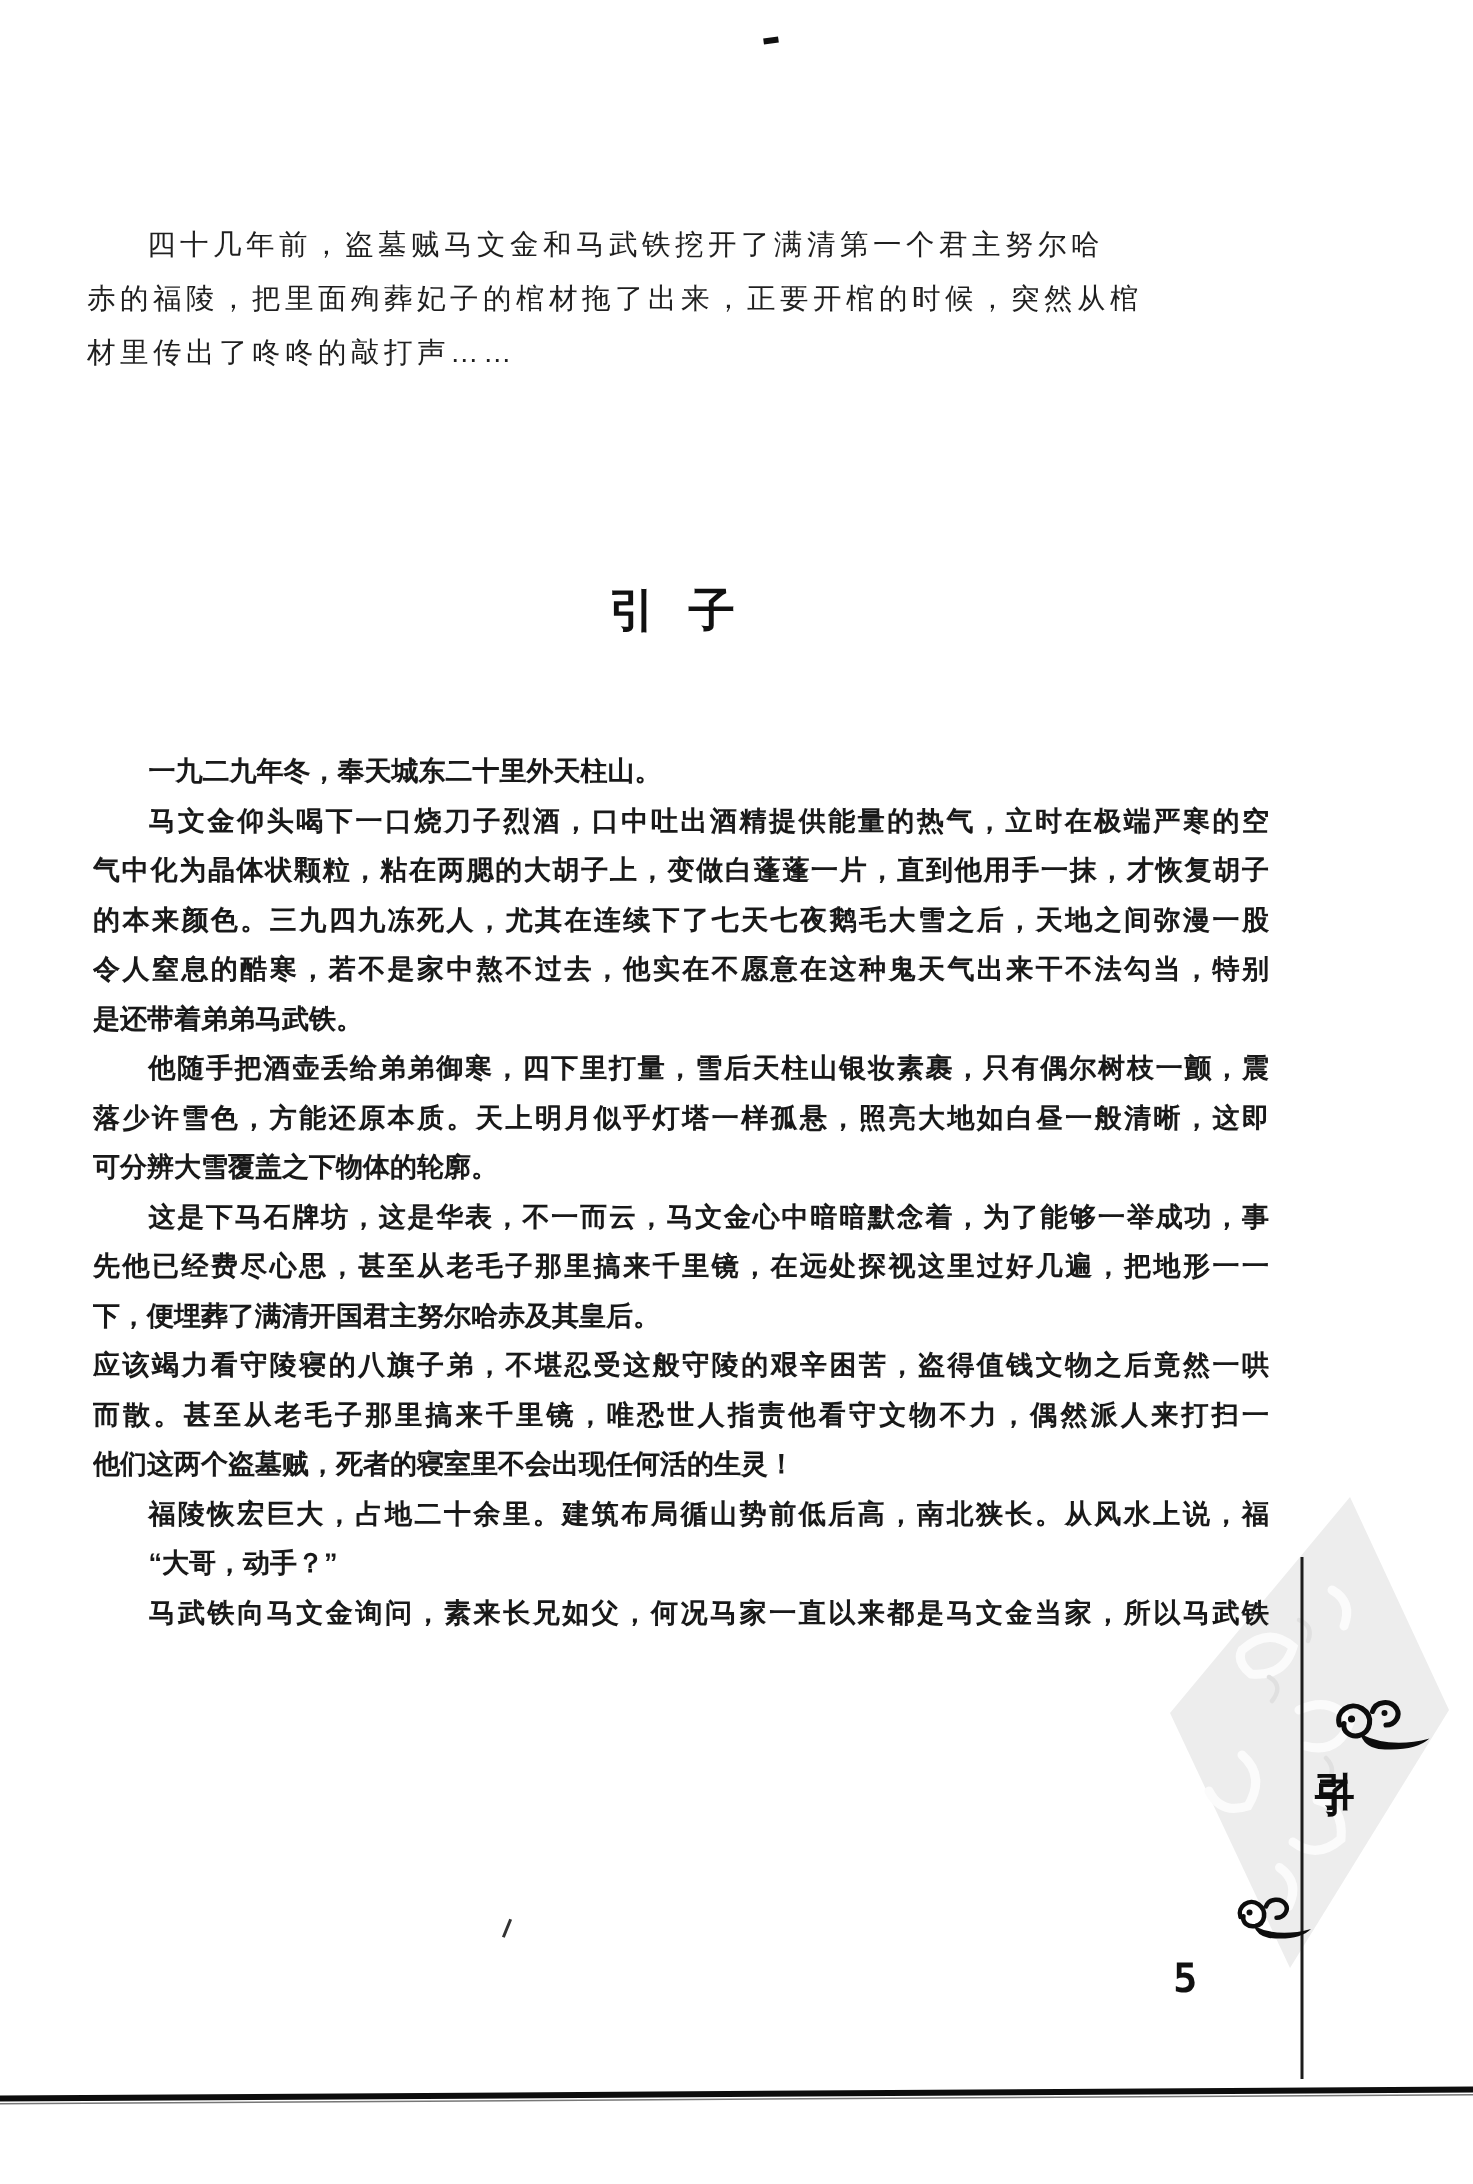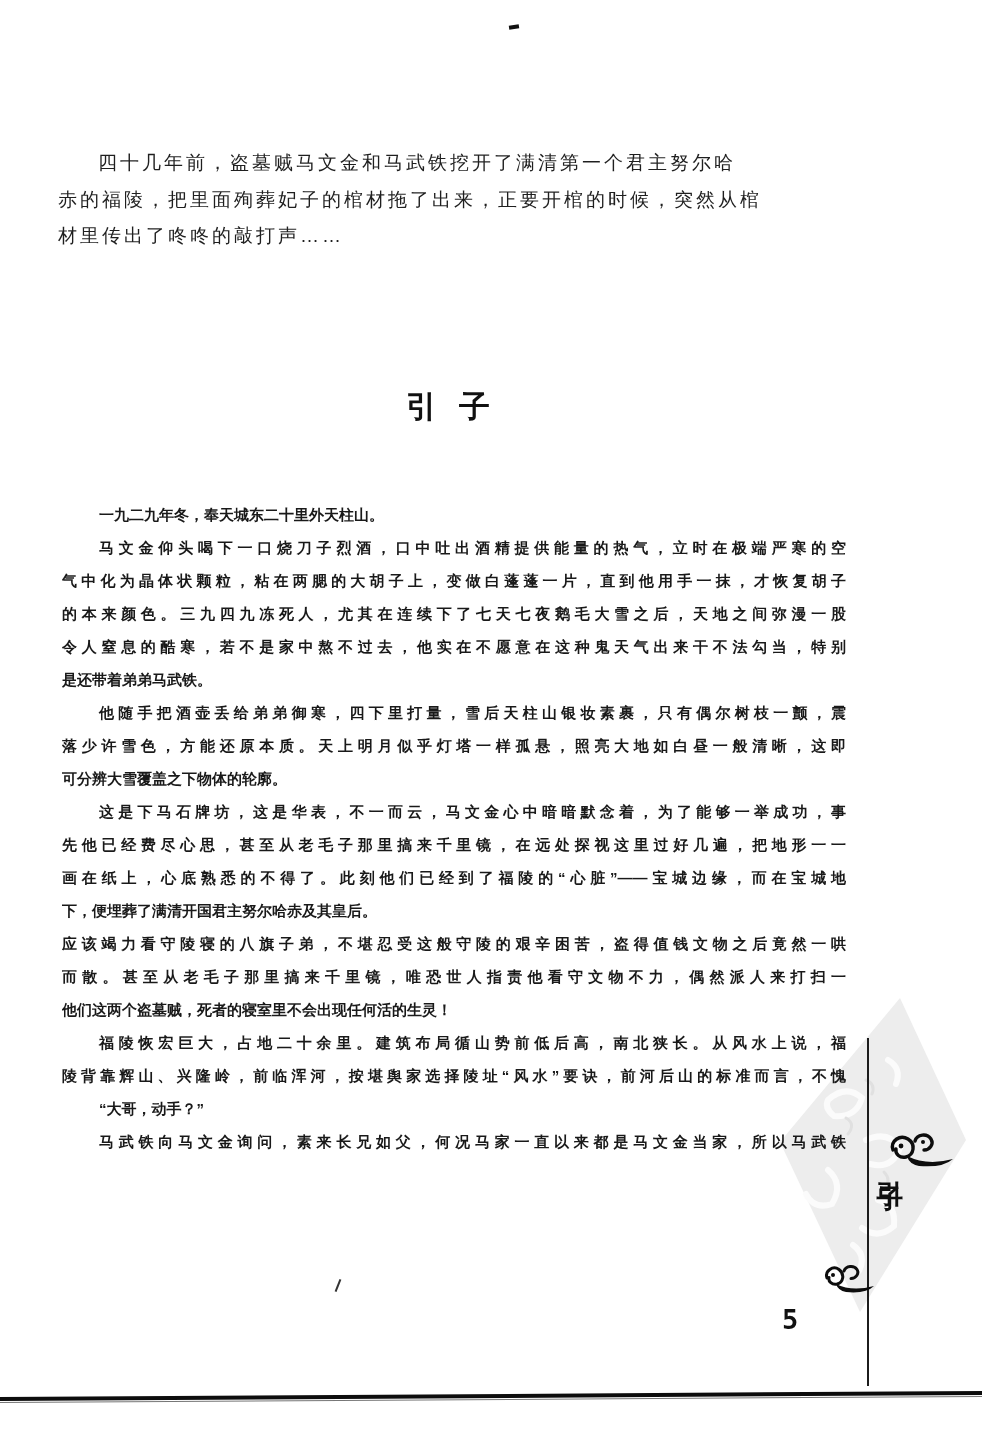--- a/index.html
+++ b/index.html
@@ -11,31 +11,31 @@
     font-family:"Liberation Sans","DejaVu Sans",sans-serif;
     color:#161616;
   }
   
   .epigraph{
     position:absolute;left:58px;top:146px;width:648px;
     font-size:19px;line-height:36px;letter-spacing:3px;
     font-weight:500;color:#1f1f1f;
   }
   .epigraph .eline{white-space:nowrap;}
-  .epigraph .eline.ind{text-indent:40px;font-family:Liberation Mono, monospace;}
+  .epigraph .eline.ind{text-indent:40px;}
   
   .chapter-title{
     position:absolute;left:406px;top:386px;
     font-size:31px;font-weight:700;letter-spacing:22px;
     color:#111;white-space:nowrap;
   }
   
   .body-col{
     position:absolute;left:62px;top:498px;width:784px;
-    font-size:15px;line-height:33px;font-weight:600;
+    font-size:18px;line-height:33px;font-weight:600;
     color:#191919;z-index:2;
   }
   .ln{
     height:33px;overflow:hidden;
     text-align:justify;text-align-last:justify;
     text-justify:inter-character;
   }
   .ln.end{text-align-last:left;}
   .ln.ind{text-indent:37px;}
   
@@ -105,27 +105,25 @@
     <div class="ln ind">马文金仰头喝下一口烧刀子烈酒，口中吐出酒精提供能量的热气，立时在极端严寒的空</div>
     <div class="ln">气中化为晶体状颗粒，粘在两腮的大胡子上，变做白蓬蓬一片，直到他用手一抹，才恢复胡子</div>
     <div class="ln">的本来颜色。三九四九冻死人，尤其在连续下了七天七夜鹅毛大雪之后，天地之间弥漫一股</div>
     <div class="ln">令人窒息的酷寒，若不是家中熬不过去，他实在不愿意在这种鬼天气出来干不法勾当，特别</div>
     <div class="ln end">是还带着弟弟马武铁。</div>
     <div class="ln ind">他随手把酒壶丢给弟弟御寒，四下里打量，雪后天柱山银妆素裹，只有偶尔树枝一颤，震</div>
     <div class="ln">落少许雪色，方能还原本质。天上明月似乎灯塔一样孤悬，照亮大地如白昼一般清晰，这即</div>
     <div class="ln end">可分辨大雪覆盖之下物体的轮廓。</div>
     <div class="ln ind">这是下马石牌坊，这是华表，不一而云，马文金心中暗暗默念着，为了能够一举成功，事</div>
     <div class="ln">先他已经费尽心思，甚至从老毛子那里搞来千里镜，在远处探视这里过好几遍，把地形一一</div>
-    <div class="ln">画在纸上，心底熟悉的不得了。此刻他们已经到了福陵的“心脏”——宝城边缘，而在宝城地</div>
     <div class="ln end">下，便埋葬了满清开国君主努尔哈赤及其皇后。</div>
     <div class="ln">应该竭力看守陵寝的八旗子弟，不堪忍受这般守陵的艰辛困苦，盗得值钱文物之后竟然一哄</div>
     <div class="ln">而散。甚至从老毛子那里搞来千里镜，唯恐世人指责他看守文物不力，偶然派人来打扫一</div>
     <div class="ln end">他们这两个盗墓贼，死者的寝室里不会出现任何活的生灵！</div>
     <div class="ln ind">福陵恢宏巨大，占地二十余里。建筑布局循山势前低后高，南北狭长。从风水上说，福</div>
-    <div class="ln">陵背靠辉山、兴隆岭，前临浑河，按堪舆家选择陵址“风水”要诀，前河后山的标准而言，不愧</div>
     <div class="ln ind end">“大哥，动手？”</div>
     <div class="ln ind">马武铁向马文金询问，素来长兄如父，何况马家一直以来都是马文金当家，所以马武铁</div>
   </div>
 
   <div class="margin-rule"></div>
 
   <svg class="cloud-top" width="76" height="42" viewBox="0 0 76 42">
     <g fill="none" stroke="#0d0d0d" stroke-width="3.4" stroke-linecap="round">
       <path d="M8,22 c-3,-9 7,-16 15,-11 c8,5 6,16 -2,18 c-6,1.5 -11,-3 -10,-8"></path>
       <path d="M30,13 c2,-7 12,-8 16,-2 c3,5 -1,11 -7,11"></path>

